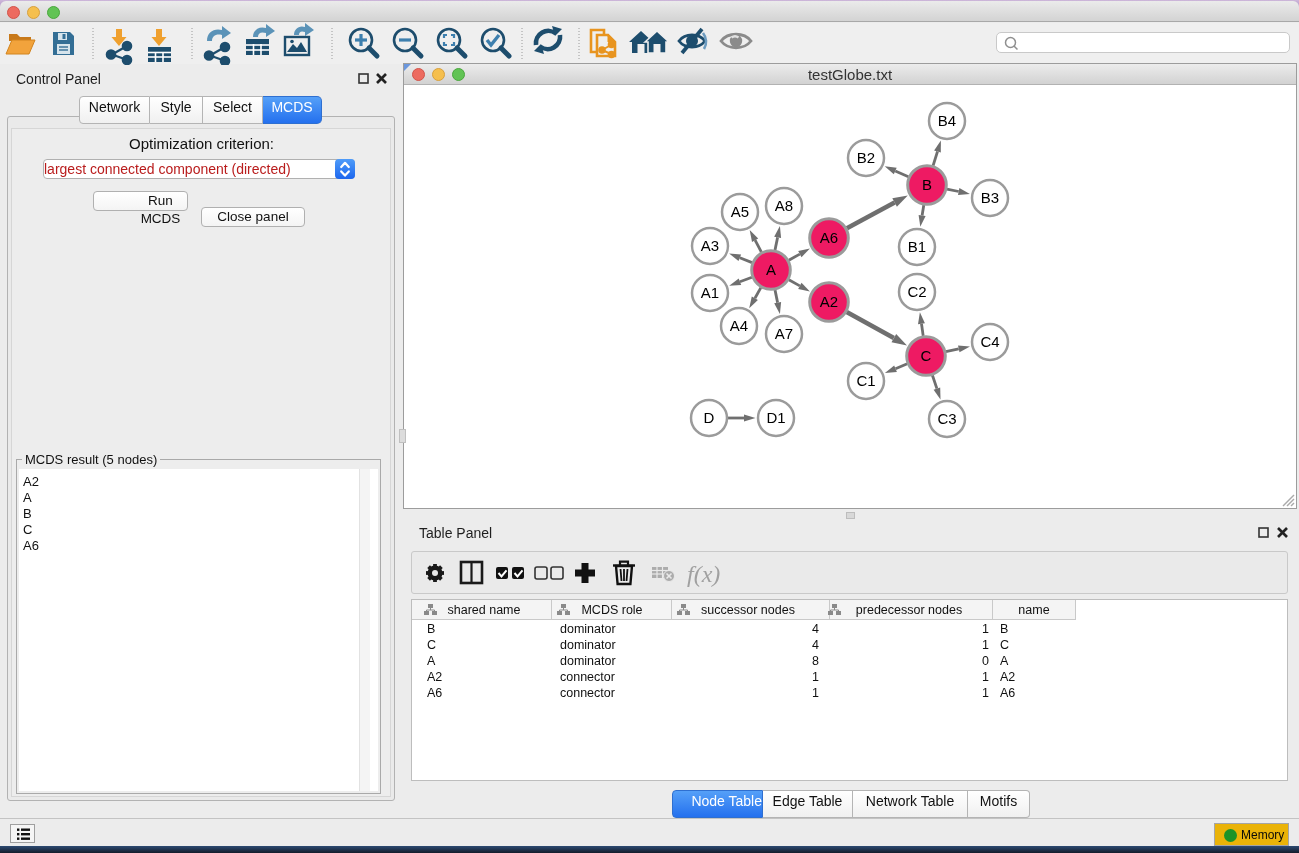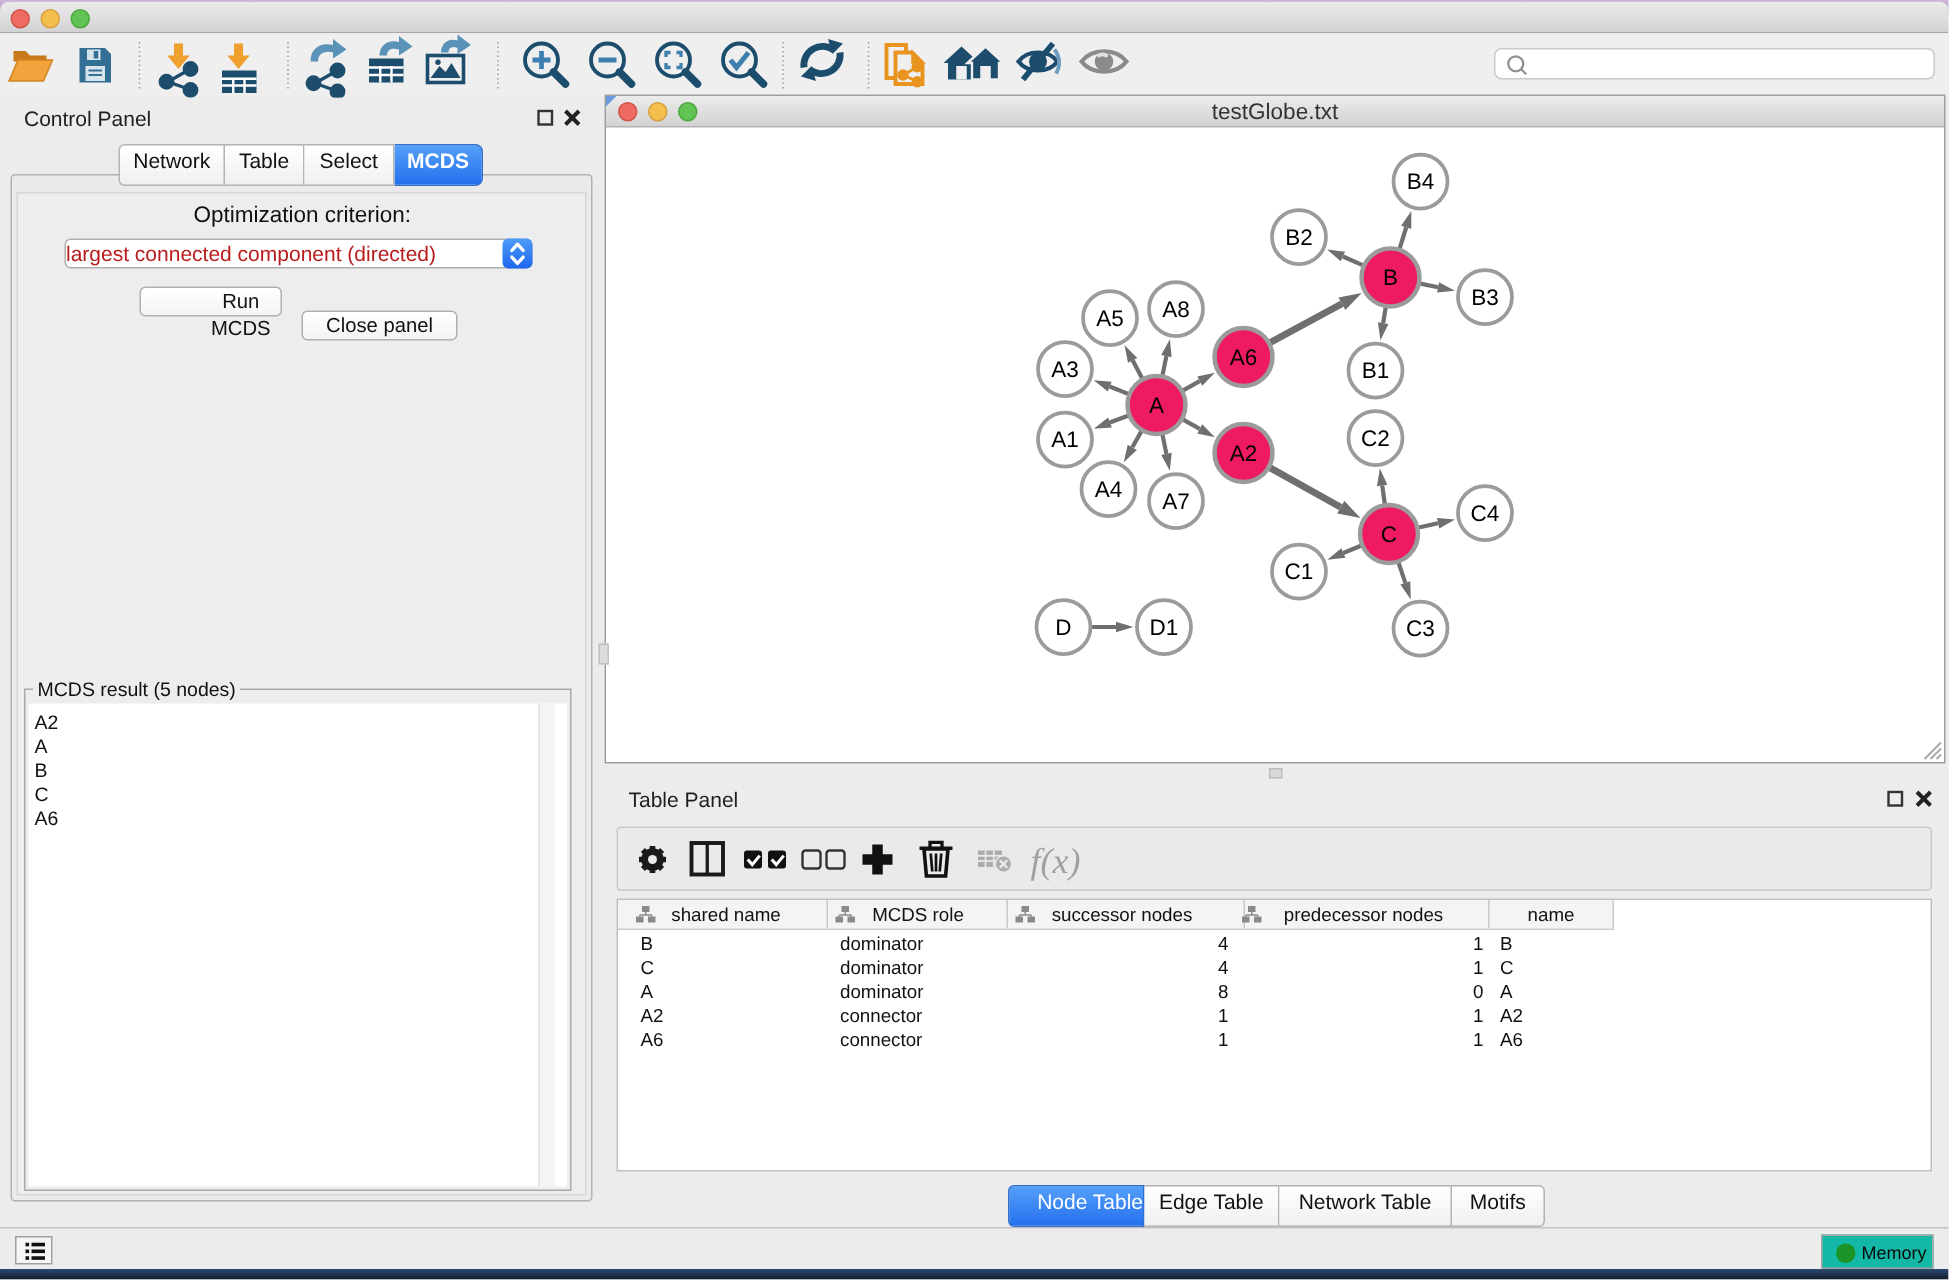--- a/index.html
+++ b/index.html
@@ -185,23 +185,23 @@
  <rect x="1" y="2" width="9" height="9" fill="none" stroke="#333" stroke-width="1.6"></rect>
  <g stroke="#222" stroke-width="2.6">
       <line x1="19" y1="2" x2="28" y2="11"></line>
       <line x1="28" y1="2" x2="19" y2="11"></line>
     </g>
 </svg>
 <div class="abs cp-box"></div>
 <div class="abs cp-inner"></div>
 <div class="abs tabs">
  <div class="tab" style="left:0; width:71px; border-radius:4px 0 0 4px;">Network</div>
- <div class="tab" style="left:71px; width:53px; border-left:none;">Table</div>
+ <div class="tab" style="left:71px; width:53px; border-left:none;">Style</div>
  <div class="tab" style="left:124px; width:60px; border-left:none;">Select</div>
- <div class="tab sel" style="left:184px; width:59px; border-left:none; border-radius:0 5px 5px 0;font-weight:bold;">MCDS</div>
+ <div class="tab sel" style="left:184px; width:59px; border-left:none; border-radius:0 5px 5px 0;">MCDS</div>
 </div>
 <div class="abs opt-label">Optimization criterion:</div>
 <div class="abs combo">largest connected component (directed)
  <div class="combo-btn"><svg width="20" height="20">
   <path d="M6.2 8 l3.8 -4.2 l3.8 4.2" fill="none" stroke="#fff" stroke-width="2.2" stroke-linecap="round" stroke-linejoin="round"></path>
   <path d="M6.2 12.4 l3.8 4.2 l3.8 -4.2" fill="none" stroke="#fff" stroke-width="2.2" stroke-linecap="round" stroke-linejoin="round"></path>
  </svg></div>
 </div>
 <div class="btn" style="left:93px; top:191px; width:95px;padding-left:40px;">Run MCDS</div>
 <div class="btn" style="left:201px; top:191px; width:104px;margin-top:16px;">Close panel</div>
@@ -470,17 +470,17 @@
         <g>
           <rect x="6" y="3.5" width="2.4" height="2.4" fill="#111"></rect>
           <rect x="10" y="3.5" width="9" height="2.4" fill="#111"></rect>
           <rect x="6" y="8" width="2.4" height="2.4" fill="#111"></rect>
           <rect x="10" y="8" width="9" height="2.4" fill="#111"></rect>
           <rect x="6" y="12.5" width="2.4" height="2.4" fill="#111"></rect>
           <rect x="10" y="12.5" width="9" height="2.4" fill="#111"></rect>
         </g>
       </svg>
  </div>
- <div style="position:absolute; left:1214px; top:4px; width:75px; height:23px; background:#14b8a6; border:1px solid #a5a5a5;">
+ <div style="position:absolute; left:1214px; top:4px; width:75px; height:23px; background:#eab308; border:1px solid #a5a5a5;">
   <div style="position:absolute; left:9px; top:5px; width:13px; height:13px; border-radius:50%; background:#1c9327;"></div>
   <div style="position:absolute; left:26px; top:4px; font-size:12px; color:#0a0a0a;">Memory</div>
  </div>
 </div>
 
 </body></html>

